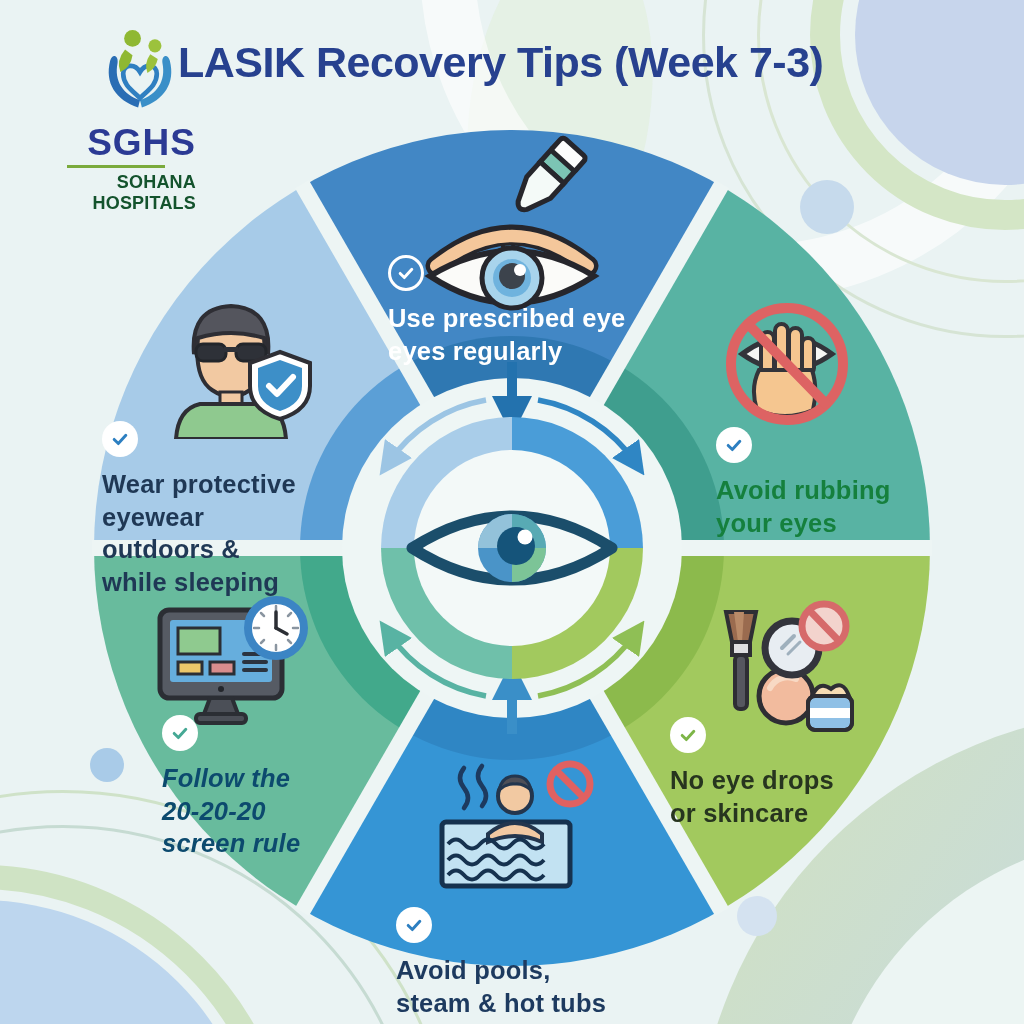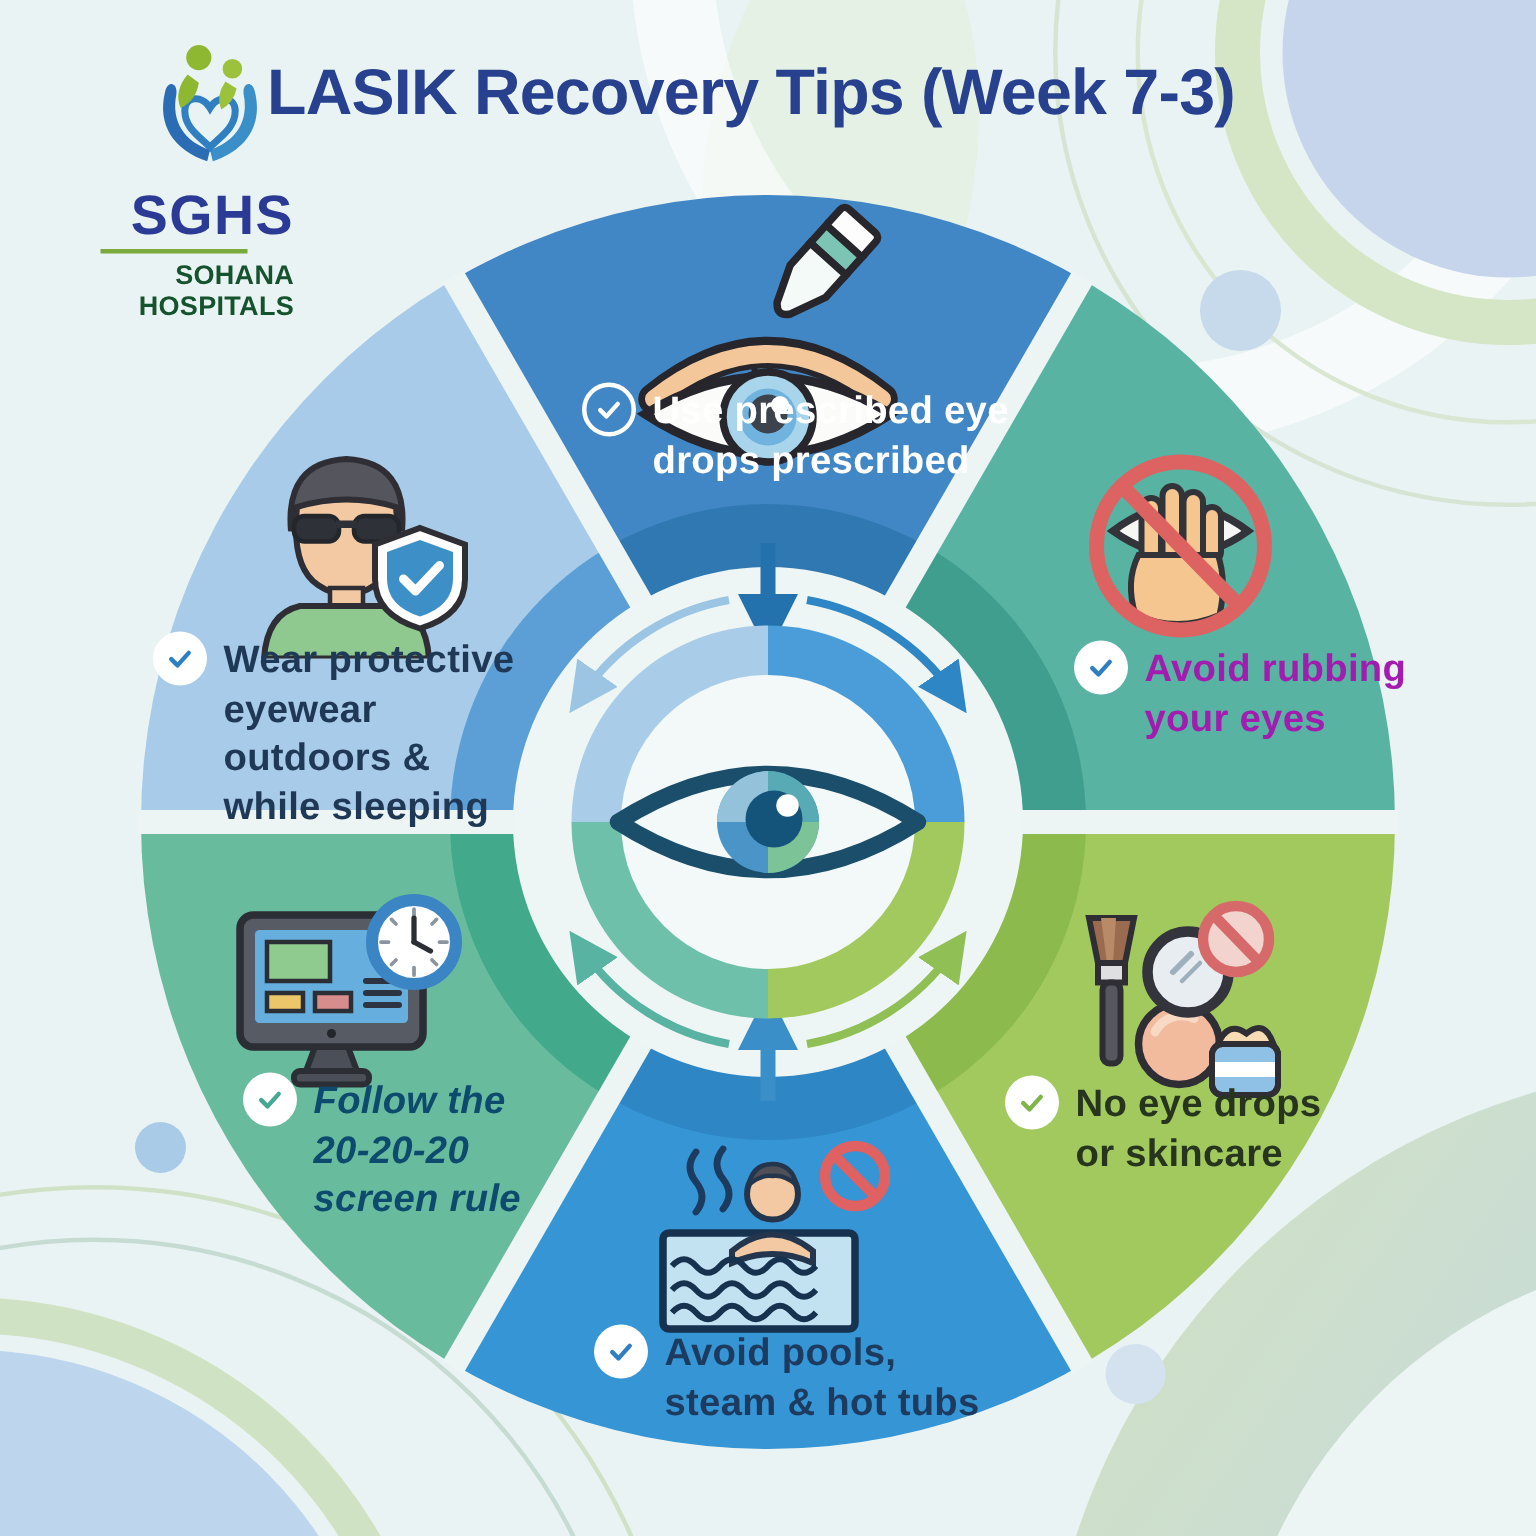--- a/index.html
+++ b/index.html
@@ -53,30 +53,30 @@
   
   #icon-drops   { left:412px; top:134px; width:200px; height:205px; }
   #icon-norub   { left:712px; top:292px; width:150px; height:150px; }
   #icon-makeup  { left:700px; top:596px; width:160px; height:160px; }
   #icon-pools   { left:412px; top:760px; width:190px; height:135px; }
   #icon-screen  { left:152px; top:588px; width:160px; height:150px; }
   #icon-eyewear { left:146px; top:294px; width:170px; height:145px; }
 
   
   .tip { position:absolute; display:flex; gap:11px; align-items:flex-start;
-    font-weight:700; font-size:25.5px; line-height:1.28; letter-spacing:.2px; }
+    font-weight:700; font-size:25.5px; line-height:1.28; letter-spacing:.2px;flex-direction:column; }
   .tip .lines { display:flex; flex-direction:column; }
   .check { width:36px; height:36px; border-radius:50%; background:#fff; flex:0 0 auto;
     display:flex; align-items:center; justify-content:center; margin-top:-3px; }
   .check svg { width:20px; height:20px; }
   .check.outline { background:transparent; border:3px solid #fff; width:30px; height:30px; }
   #tip-0 { left:388px; top:258px; }
   #tip-1 { left:716px; top:430px; }
   #tip-2 { left:670px; top:720px; }
-  #tip-3 { left:396px; top:886px; }
+  #tip-3 { left:396px; top:910px; }
   #tip-4 { left:162px; top:718px; }
   #tip-5 { left:102px; top:424px; }
 
   
   .logo { position:absolute; left:36px; top:24px; width:160px; text-align:right; }
   .logo-abbr { font-size:37px; font-weight:800; color:#2b3a94; letter-spacing:1px; line-height:1; }
   .logo-rule { width:98px; height:3px; background:#7aaa3c; margin:4px auto 4px; }
   .logo-name { font-size:18px; font-weight:700; color:#14532d; letter-spacing:.2px; }
   .title { position:absolute; left:178px; top:38px; font-size:43px; font-weight:800;
     color:#27418f; letter-spacing:-.5px; }
@@ -271,25 +271,25 @@
   </svg>
 
   <div class="tip" id="tip-0" style="color: rgb(255, 255, 255);">
     <span class="check outline" style="color: rgb(255, 255, 255);">
       <svg viewBox="0 0 24 24">
           <path d="M5 12.5 L10 17.5 L19 7.5" stroke="currentColor" stroke-width="3.5" fill="none" stroke-linecap="round" stroke-linejoin="round"></path>
         </svg>
     </span>
     <span class="lines">
       <span>Use prescribed eye</span>
-      <span>drops prescribed</span>
-    </span>
-  </div>
-
-  <div class="tip" id="tip-1" style="color: #a21caf;">
+      <span>eyes regularly</span>
+    </span>
+  </div>
+
+  <div class="tip" id="tip-1" style="color: #15803d;">
     <span class="check" style="color: rgb(45, 127, 193);">
       <svg viewBox="0 0 24 24">
           <path d="M5 12.5 L10 17.5 L19 7.5" stroke="currentColor" stroke-width="3.5" fill="none" stroke-linecap="round" stroke-linejoin="round"></path>
         </svg>
     </span>
     <span class="lines">
       <span>Avoid rubbing</span>
       <span>your eyes</span>
     </span>
   </div>

